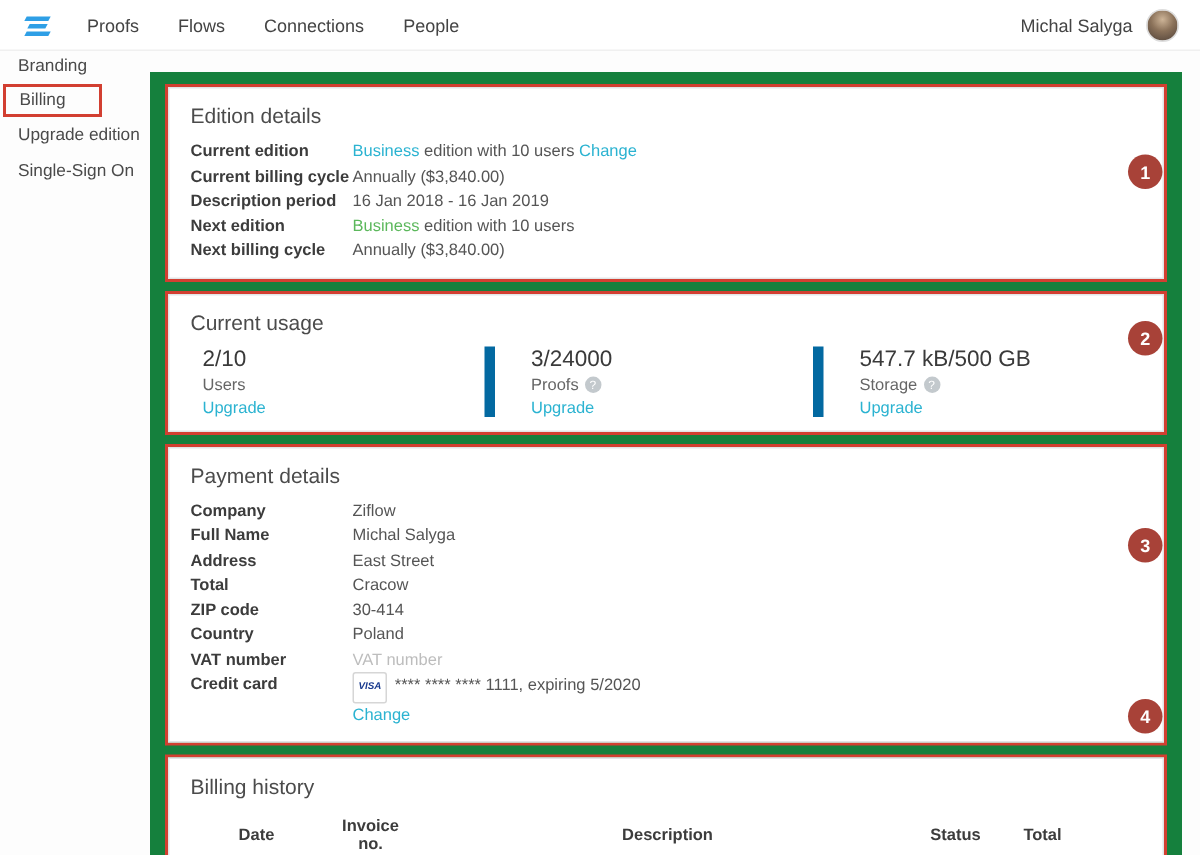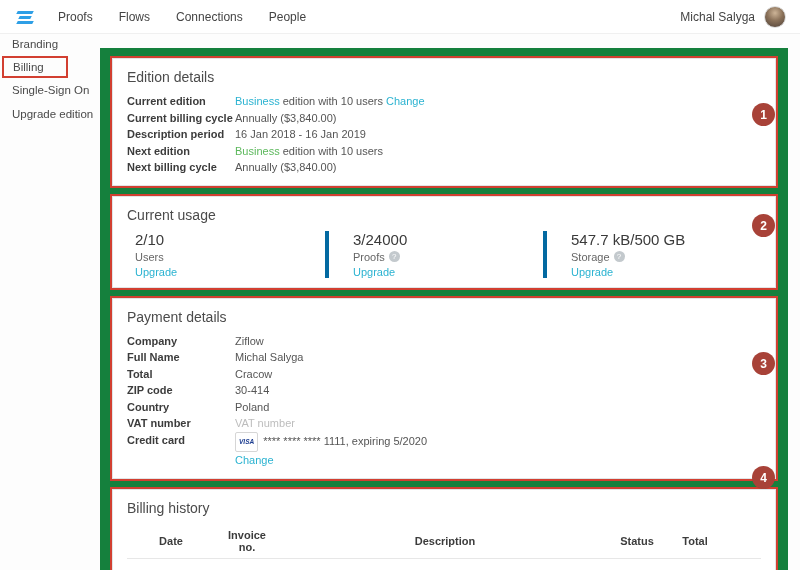--- a/index.html
+++ b/index.html
@@ -47,21 +47,21 @@
   .frow { display:flex; font-size:11px; line-height:16.5px; }
   .flabel { width:108px; color:#3c3c3c; font-weight:700; flex-shrink:0; }
   .fvalue { color:#555;text-align:center; }
   .link { color:#2bb3d1; cursor:pointer; }
   .hl-cyan { color:#2bb3d1; }
   .hl-green { color:#5cb85c; }
 
   
   .usage-cols { display:flex; margin-top:2px; }
   .usage-col { flex:1; padding-left:8px; }
-  .usage-col + .usage-col { border-left:4px solid #0369a1; padding-left:24px; }
+  .usage-col + .usage-col { border-left:7px solid #0369a1; padding-left:24px; }
   .usage-value { font-size:15px; color:#3a3a3a; margin-bottom:3px; }
   .usage-label { font-size:11px; color:#666; margin-bottom:3px; display:flex; align-items:center; gap:4px; }
   .help { width:11px; height:11px; border-radius:50%; background:#c3c9cd; color:#fff;
           font-size:8px; line-height:11px; text-align:center; display:inline-block; cursor:pointer; }
   .usage-link { font-size:11px; }
 
   
   .vat-input { border:none; outline:none; background:transparent; font-size:11px; color:#555;
                padding:0; font-family:inherit; width:130px; line-height:16.5px; height:16.5px; }
   .vat-input::placeholder { color:#bdbdbd; }
@@ -101,22 +101,22 @@
     <span>Michal Salyga</span>
     <span class="avatar"></span>
   </div>
 </div>
 
 <div class="sidebar">
   <div class="side-item">Branding</div>
   <div class="side-billing-box">
     <div class="side-item">Billing</div>
   </div>
+  <div class="side-item">Upgrade edition</div>
   <div class="side-item">Single-Sign On</div>
-  <div class="side-item">Upgrade edition</div>
 </div>
 
 <div class="main">
 
   <div class="annot-wrap">
     <div class="card">
       <div class="card-title">Edition details</div>
       <div class="frow">
         <span class="flabel">Current edition</span>
         <span class="fvalue"><span class="hl-cyan">Business</span><span> edition with 10 users</span> <span class="link">Change</span></span>
@@ -176,20 +176,24 @@
       <div class="card-title">Payment details</div>
       <div class="frow">
         <span class="flabel">Company</span>
         <span class="fvalue">Ziflow</span>
       </div>
       <div class="frow">
         <span class="flabel">Full Name</span>
         <span class="fvalue">Michal Salyga</span>
       </div>
       <div class="frow">
+        <span class="flabel">Address</span>
+        <span class="fvalue">East Street</span>
+      </div>
+      <div class="frow">
         <span class="flabel">Total</span>
         <span class="fvalue">Cracow</span>
       </div>
       <div class="frow">
         <span class="flabel">ZIP code</span>
         <span class="fvalue">30-414</span>
       </div>
       <div class="frow">
         <span class="flabel">Country</span>
         <span class="fvalue">Poland</span>

